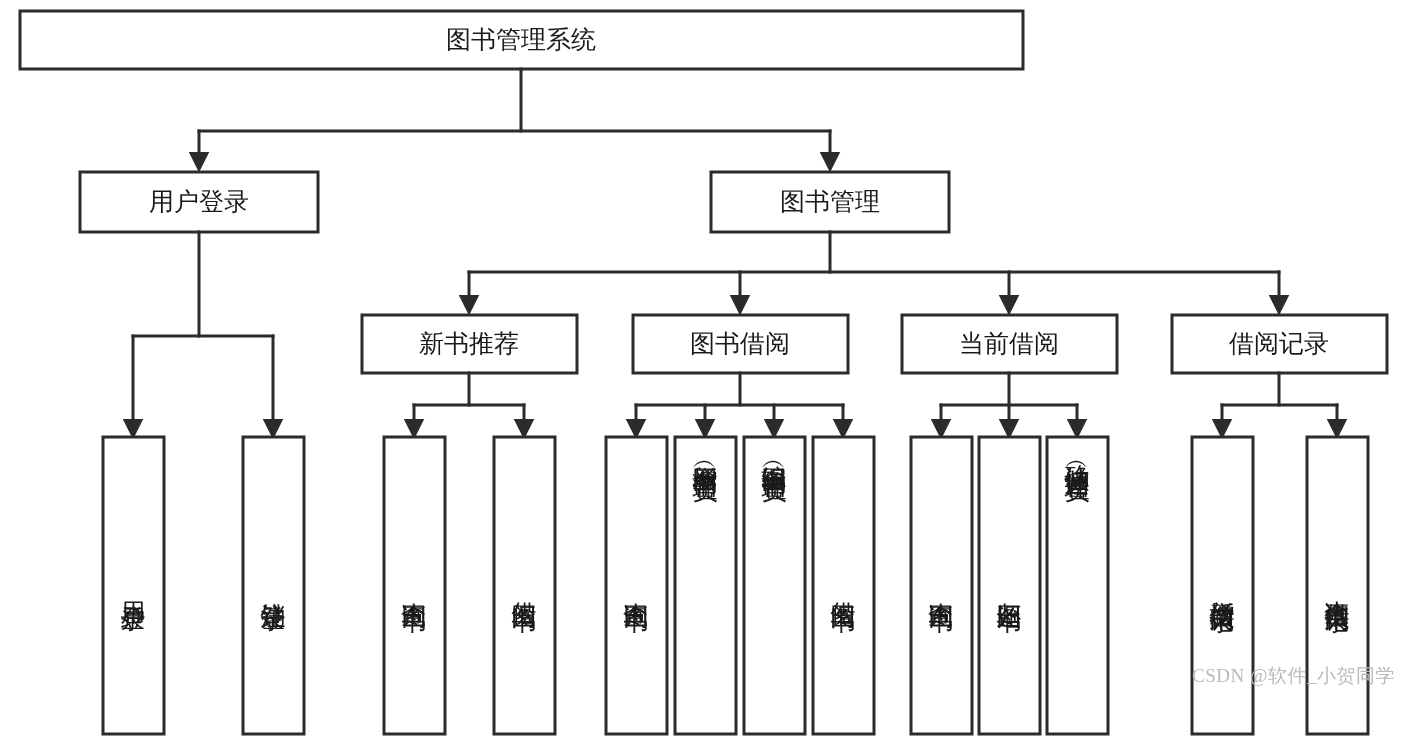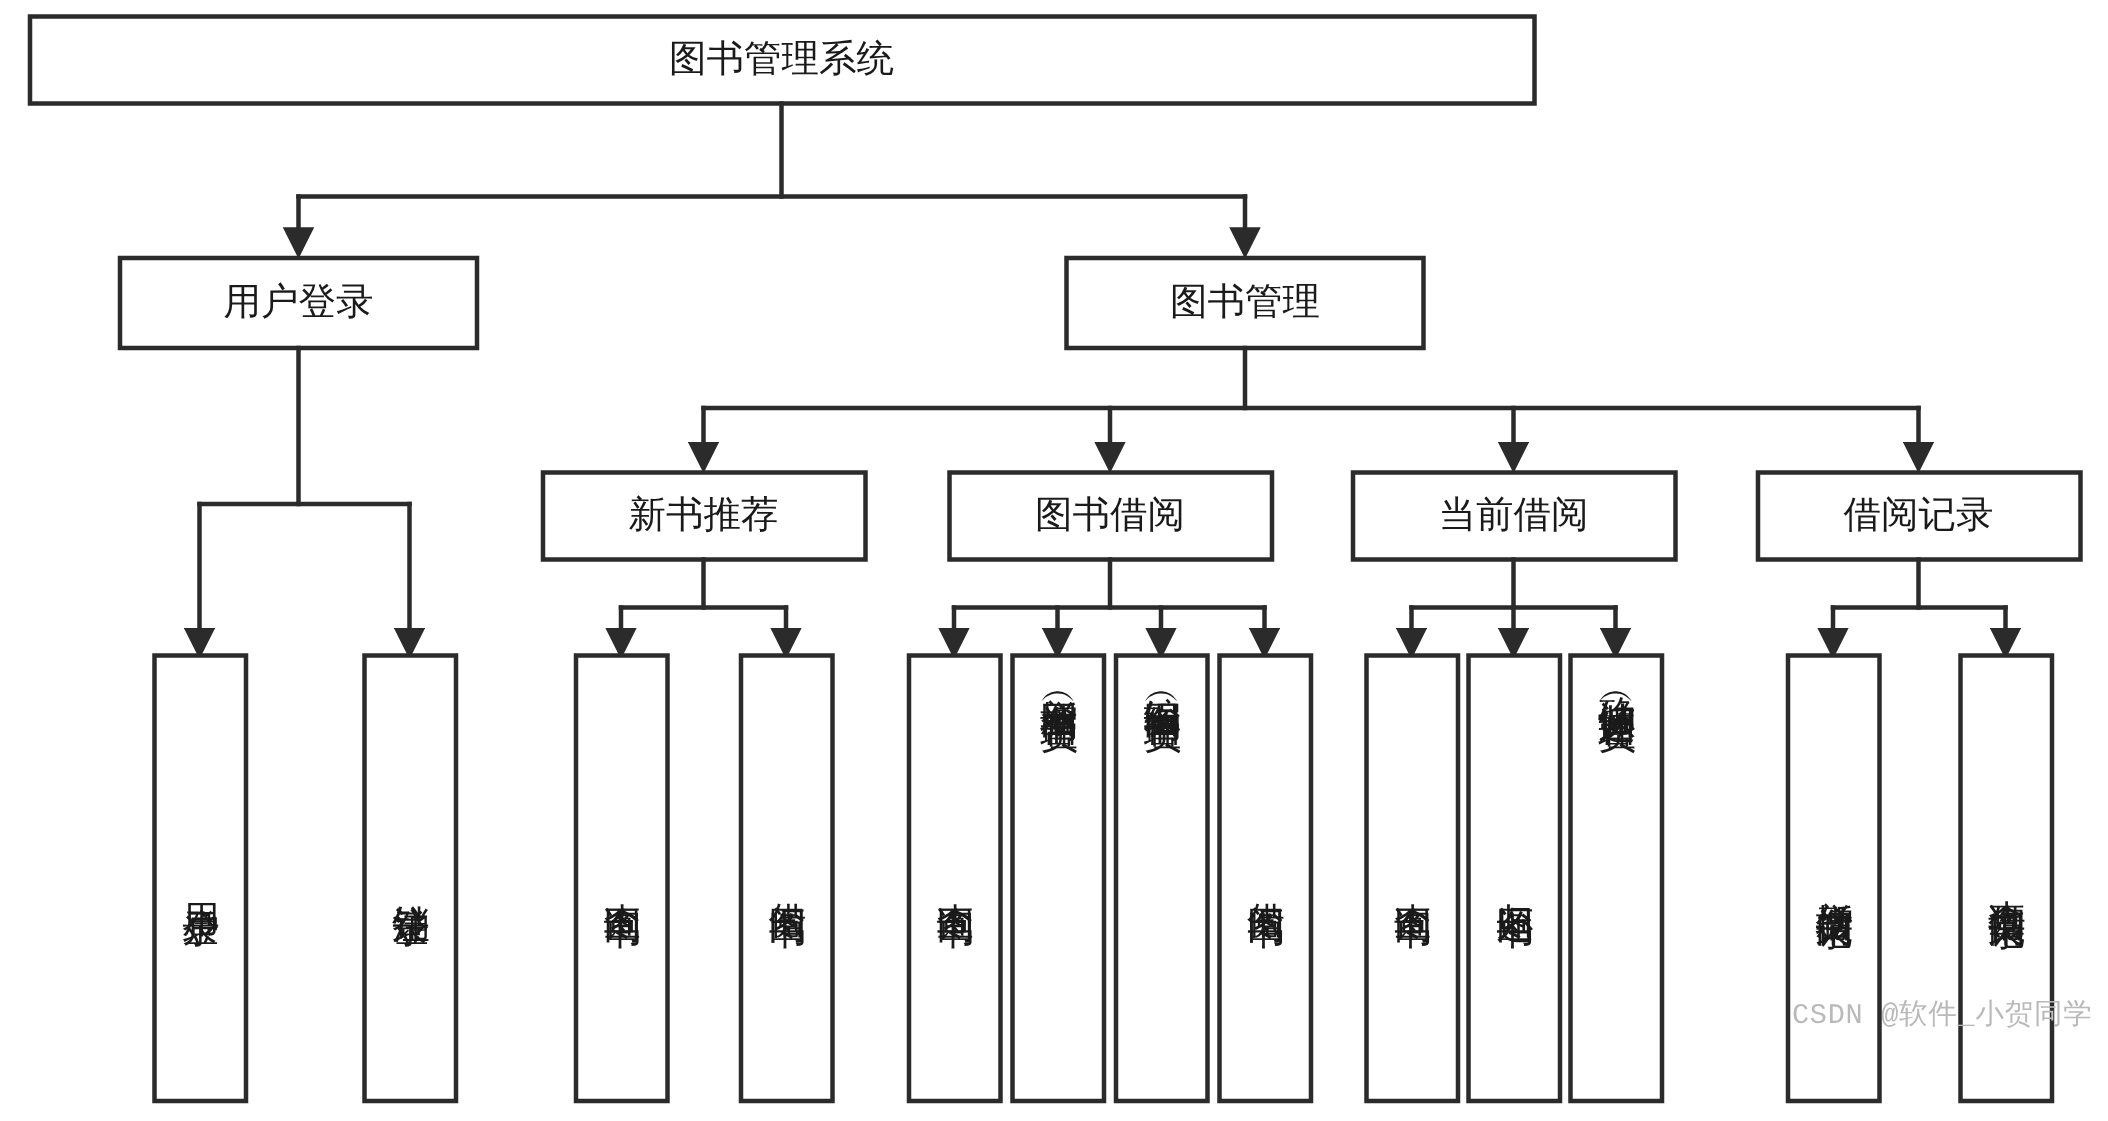--- a/index.html
+++ b/index.html
@@ -62,21 +62,21 @@
     font-size: 25px;
     line-height: 1.12;
     color: #1a1a1a;
     letter-spacing: 2px;
     white-space: nowrap;
   }
   .watermark {
     position: absolute;
     right: 10px;
     bottom: 6px;
-    font-family: Liberation Mono, monospace;
+    font-family: Liberation Serif, serif;
     font-size: 19px;
     color: #b9b9b9;
     letter-spacing: 0.5px;
     user-select: none;
   }
 </style>
 </head>
 <body>
 
 <div id="diagram-root">

